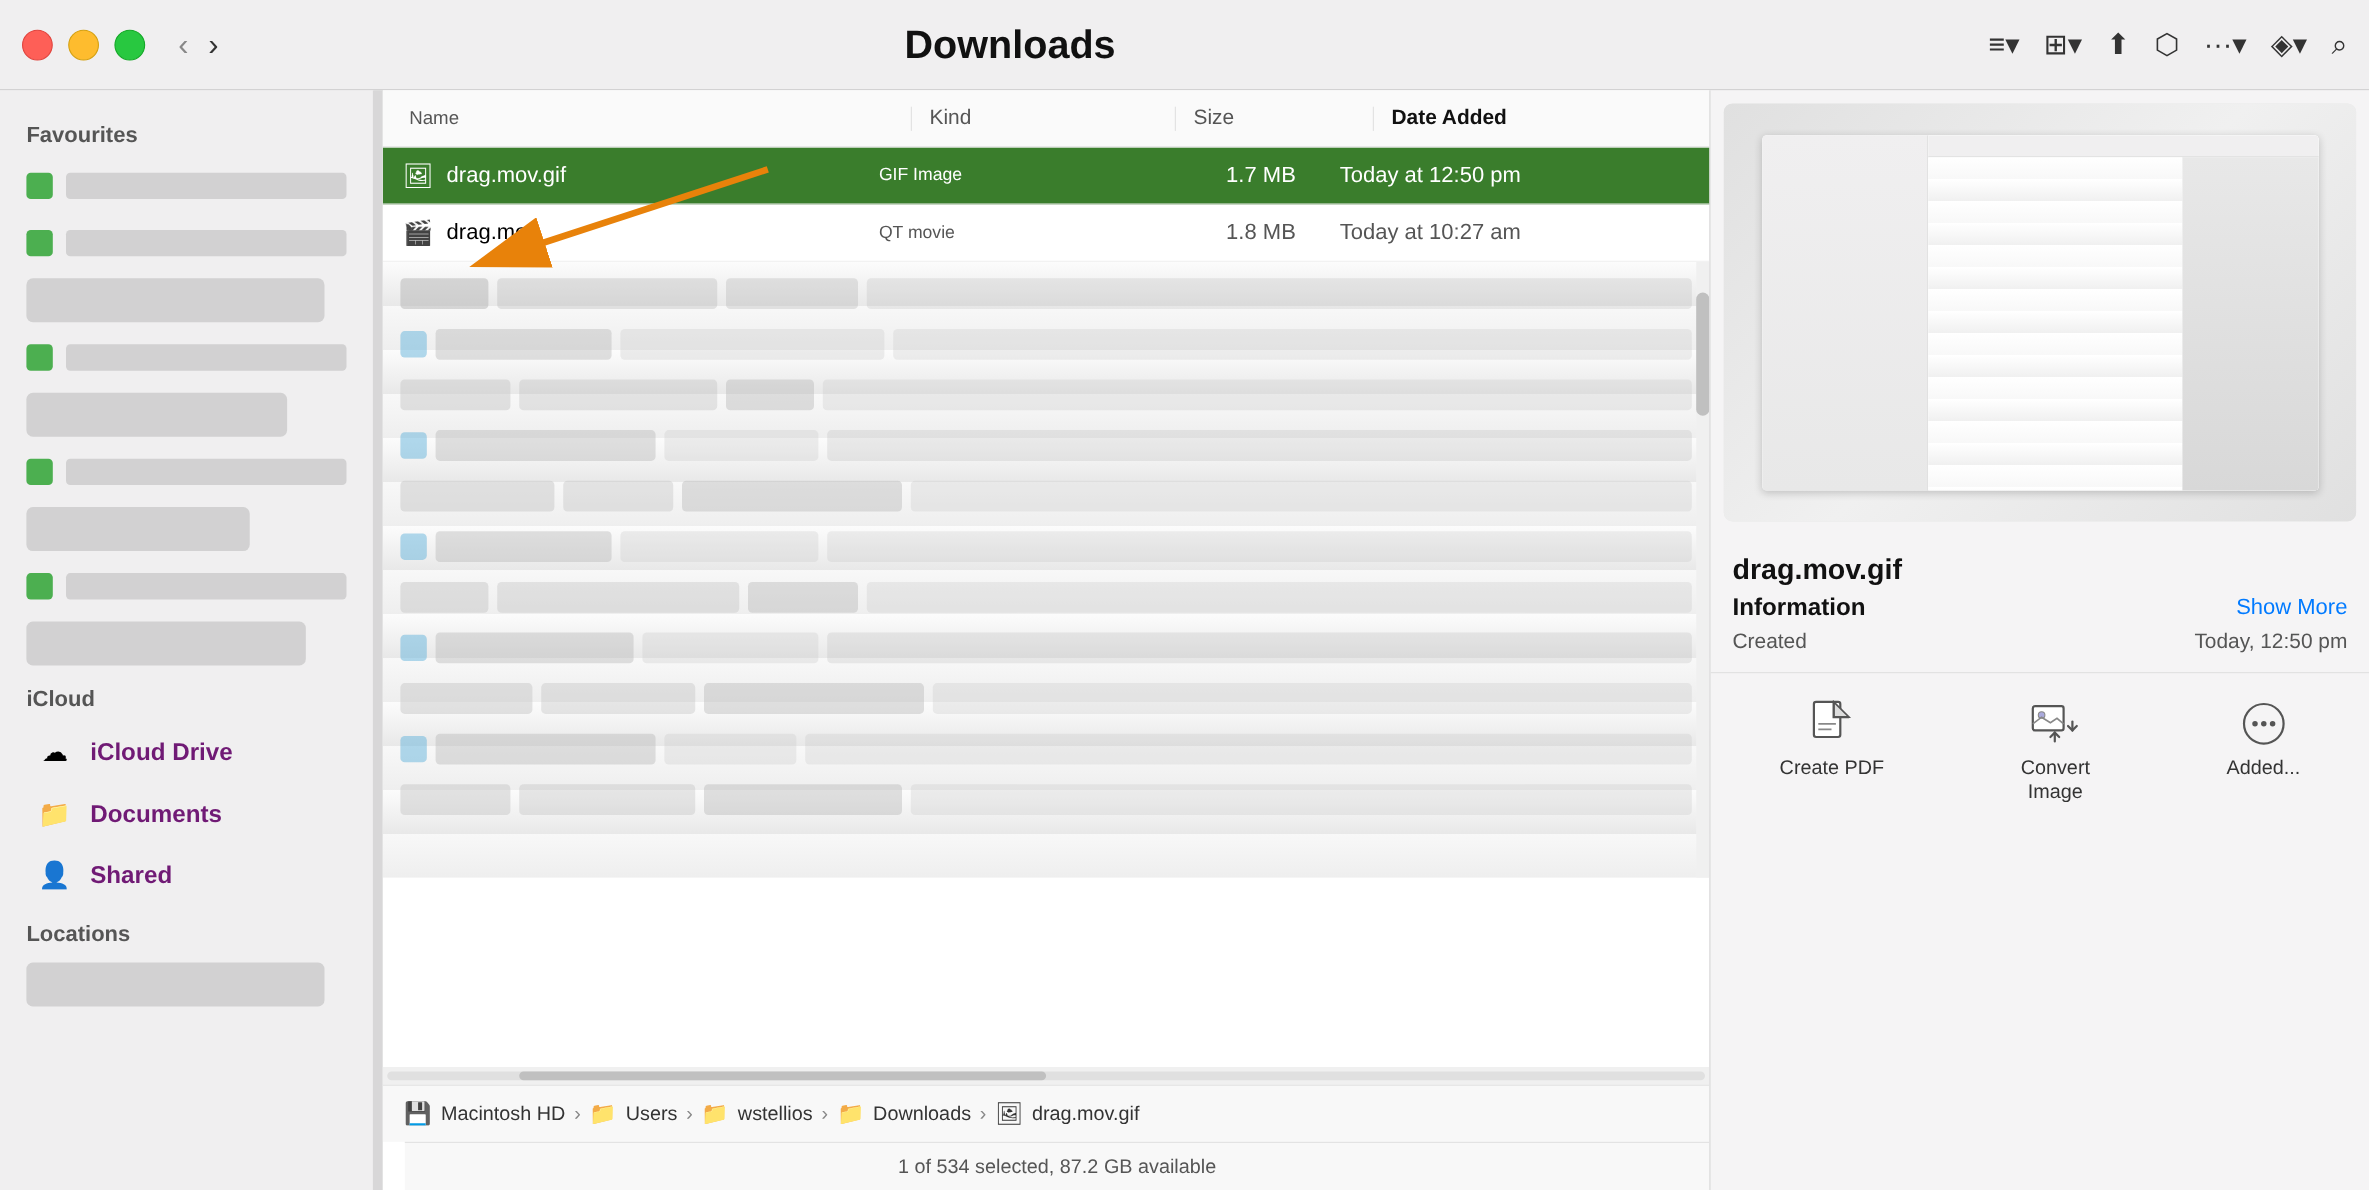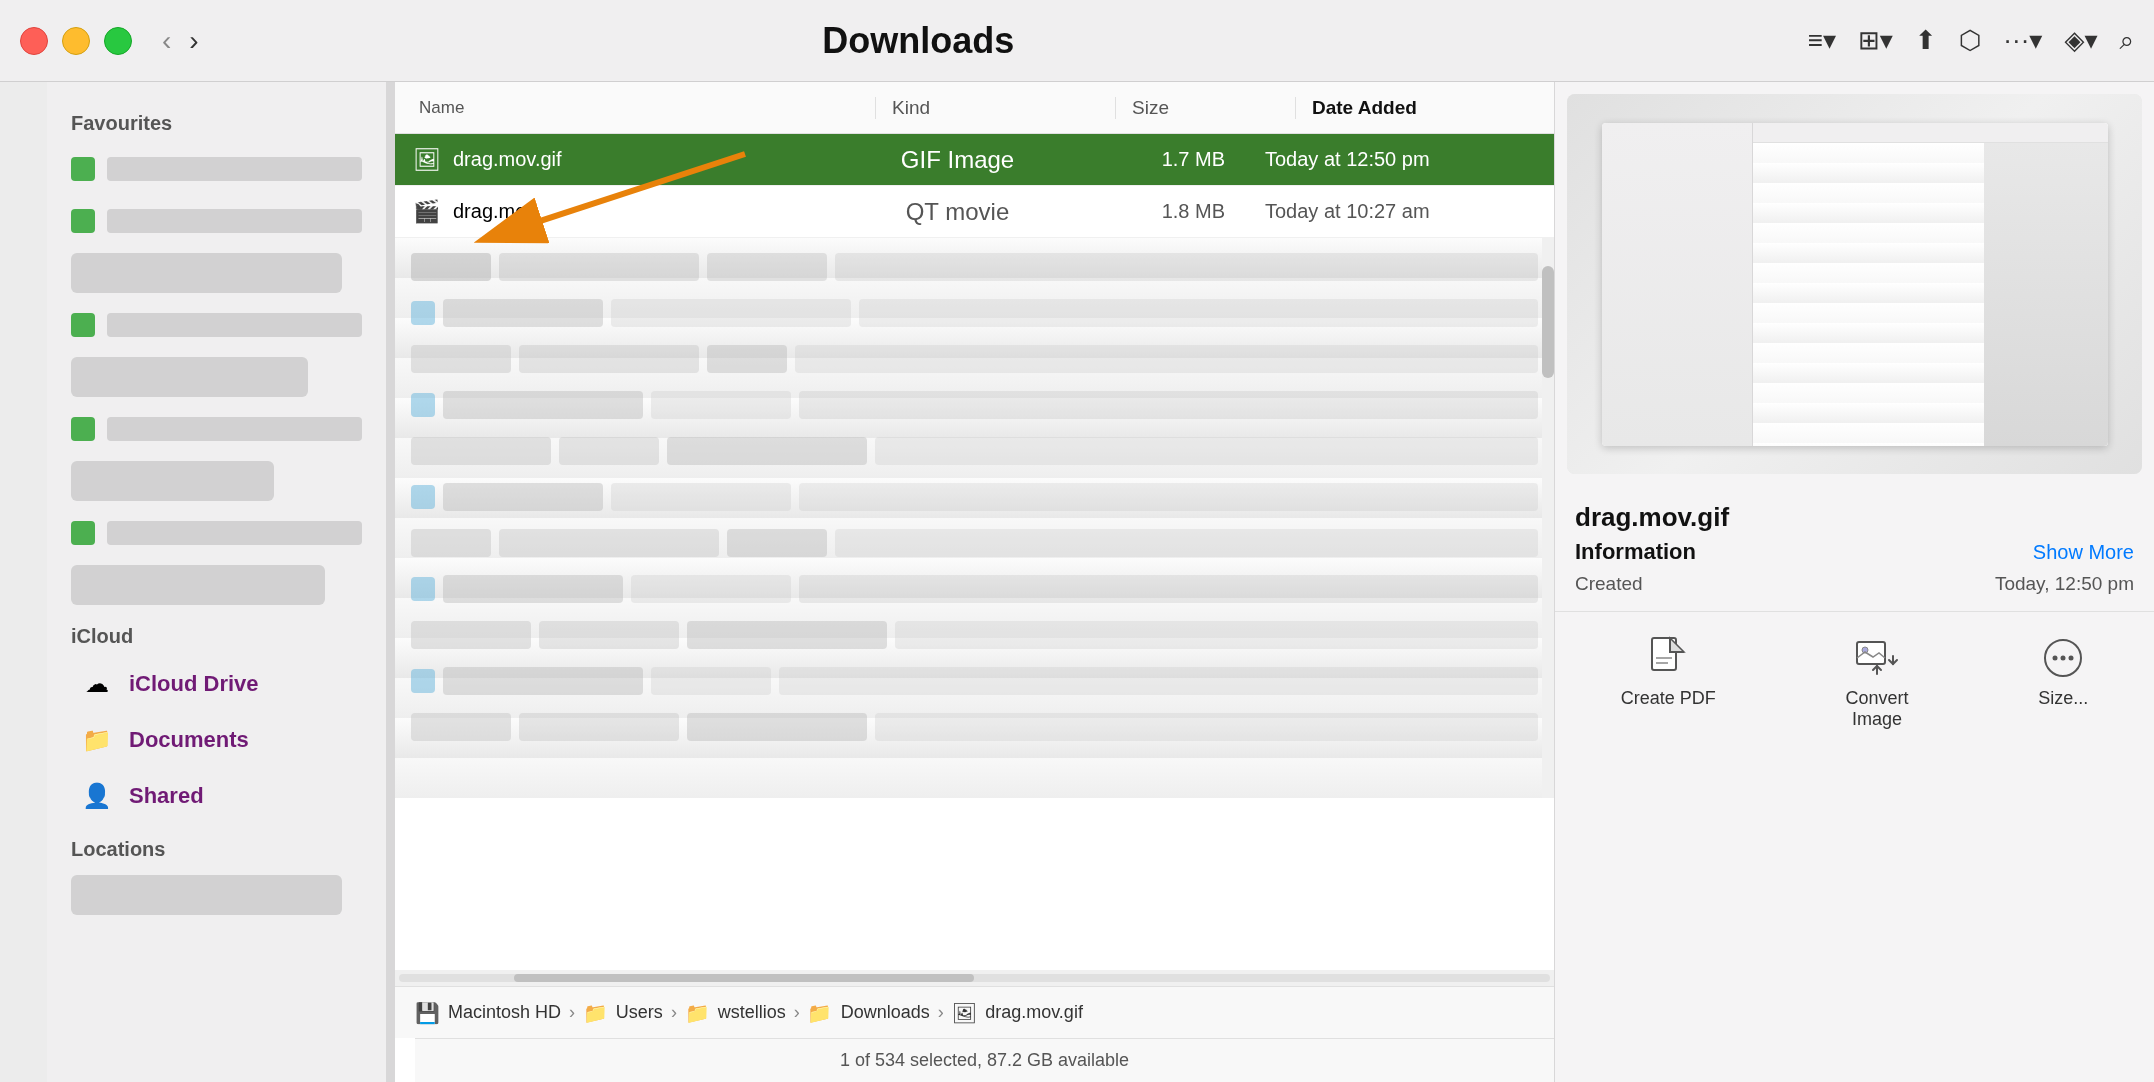--- a/index.html
+++ b/index.html
@@ -85,21 +85,20 @@
     
     .sidebar {
       width: 340px;
       background: #f0eff0;
       border-right: 1px solid #d8d7d8;
       display: flex;
       flex-direction: column;
       padding: 16px 0;
       flex-shrink: 0;
       overflow-y: auto;
-      margin-left: 47px;
     }
     .sidebar-section-title {
       font-size: 20px;
       font-weight: 700;
       color: #555;
       padding: 14px 24px 8px 24px;
     }
     .sidebar-item {
       display: flex;
       align-items: center;
@@ -241,24 +240,23 @@
     .file-row-name {
       width: 376px;
       font-size: 20px;
       white-space: nowrap;
       overflow: hidden;
       text-overflow: ellipsis;
     }
     .file-row.selected .file-row-name { color: white; }
     .file-row-kind {
       width: 240px;
-      font-size: 24px;
+      font-size: 16px;
       padding-left: 16px;
       border-left: 1px solid transparent;
-      text-align: center;
     }
     .file-row.selected .file-row-kind { color: white; }
     .file-row:not(.selected) .file-row-kind { color: #555; }
     .file-row-size {
       width: 180px;
       font-size: 20px;
       padding-left: 16px;
       text-align: right;
       padding-right: 24px;
     }
@@ -780,18 +778,18 @@
       </button>
       <button class="preview-action-btn">
         <div class="preview-action-icon">
           <svg width="44" height="44" viewBox="0 0 44 44" fill="none">
             <circle cx="22" cy="22" r="18" fill="none" stroke="#555" stroke-width="2"></circle>
             <circle cx="14" cy="22" r="2.5" fill="#555"></circle>
             <circle cx="22" cy="22" r="2.5" fill="#555"></circle>
             <circle cx="30" cy="22" r="2.5" fill="#555"></circle>
           </svg>
         </div>
-        <span class="preview-action-label">Size...</span>
+        <span class="preview-action-label">Added...</span>
       </button>
     </div>
   </div>
 
 </div>
 
 </body></html>

